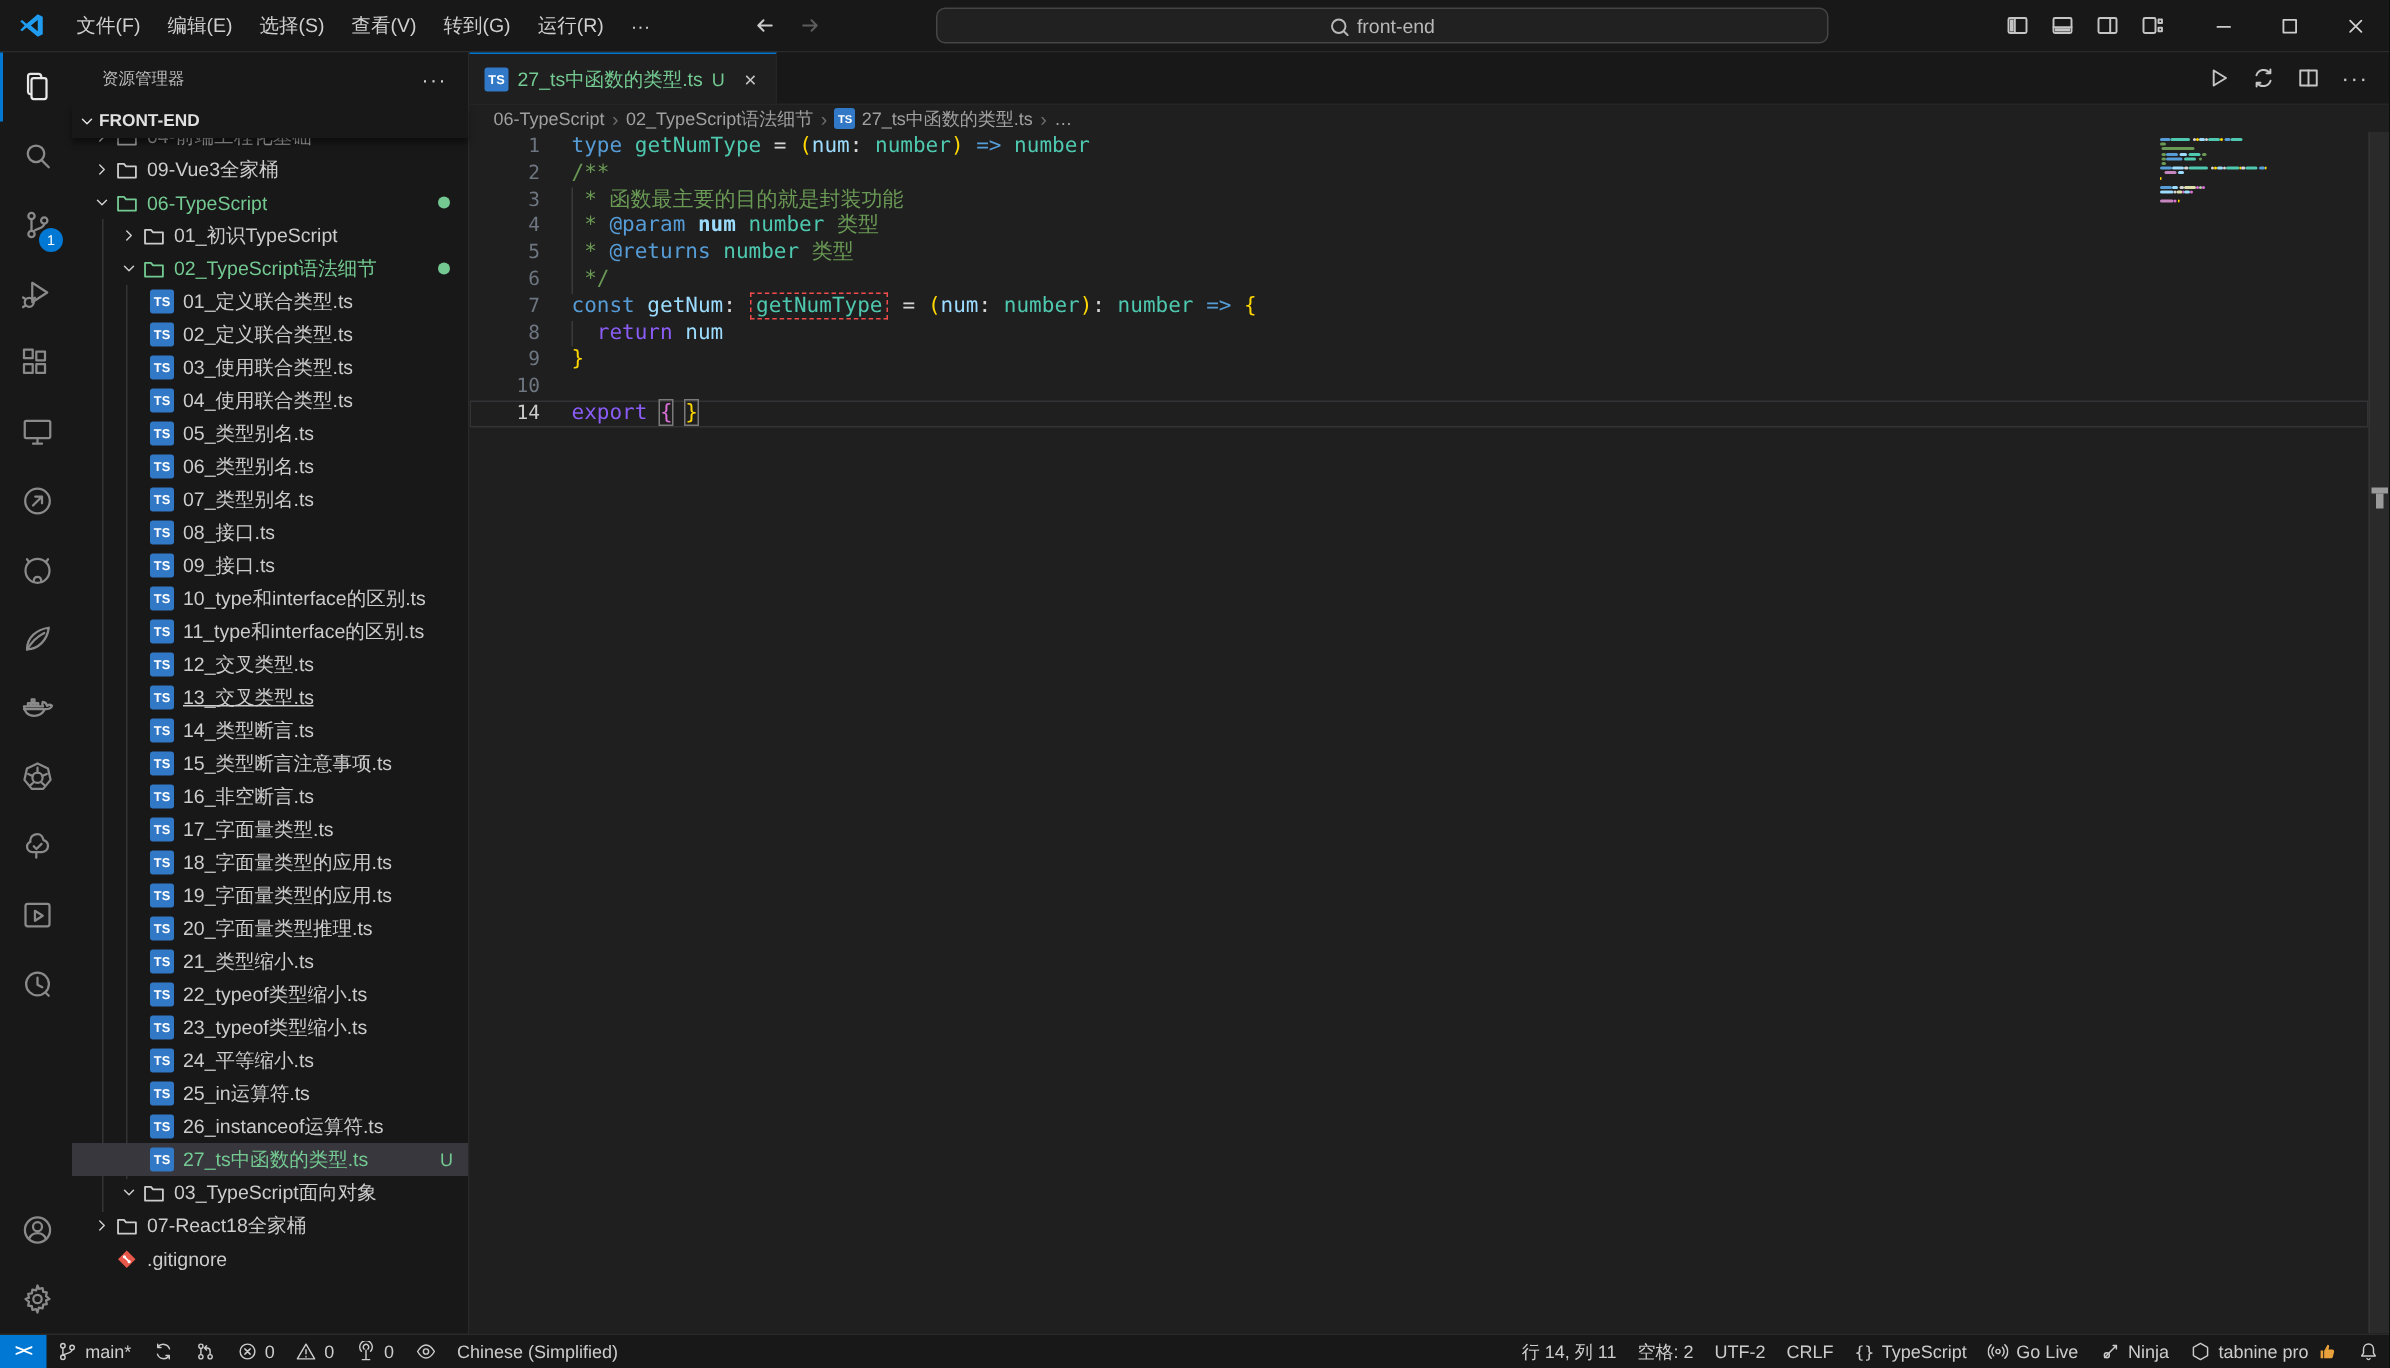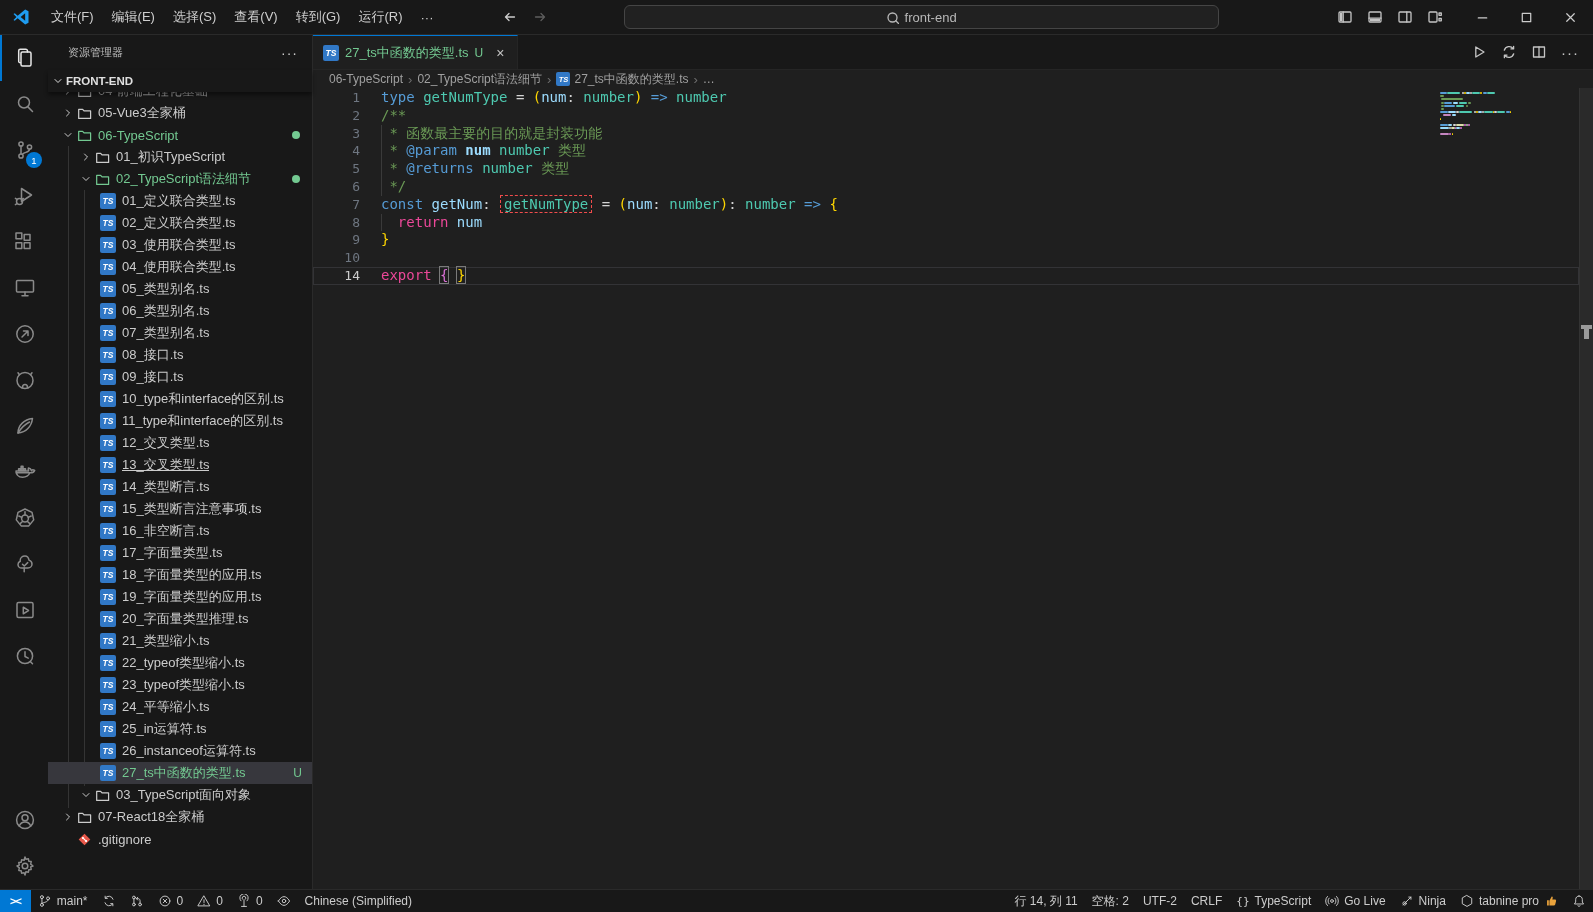--- a/index.html
+++ b/index.html
@@ -44,21 +44,21 @@
   .tree-guide{position:absolute;width:1px;background:#343434;z-index:0;}
   .trow{height:22px;display:flex;align-items:center;white-space:nowrap;color:#cccccc;position:relative;z-index:1;cursor:pointer;}
   .trow.green{color:#73C991;}
   .trow.selected{background:#37373d;}
   .trow .chev{width:16px;display:flex;justify-content:center;color:#cccccc;flex:0 0 16px;}
   .chev svg{width:12px;height:12px;}
   .chev.exp svg{transform:rotate(90deg);}
   .trow .ficon{width:16px;height:16px;margin-right:6px;flex:0 0 16px;display:flex;align-items:center;justify-content:center;}
   .ficon svg{width:15px;height:15px;}
   .ts-badge{width:16px;height:16px;background:#3178c6;color:#fff;font-size:8.5px;font-weight:bold;
-    display:flex;align-items:center;justify-content:center;border-radius:2px;font-family:"Liberation Sans",sans-serif;font-style:italic;}
+    display:flex;align-items:center;justify-content:center;border-radius:2px;font-family:"Liberation Sans",sans-serif;}
   .git-dot{width:8px;height:8px;border-radius:50%;background:#73C991;margin:0 12px 0 auto;flex:0 0 8px;}
   .u-badge{margin:0 10px 0 auto;color:#73C991;font-size:12px;}
   .clipwrap{height:10px;overflow:hidden;flex:0 0 10px;}
   .clipwrap .trow{transform:translateY(-12px);color:#9d9d9d;}
   .sb-fill{flex:1;}
   .sb-panel{height:21px;border-top:1px solid #2b2b2b;display:flex;align-items:center;font-weight:bold;font-size:11.5px;color:#cccccc;padding-left:4px;flex:0 0 21px;}
 
   
   .editor{flex:1;display:flex;flex-direction:column;min-width:0;position:relative;background:#1f1f1f;}
   .tabbar{height:35px;background:#181818;display:flex;align-items:stretch;flex:0 0 35px;border-bottom:1px solid #252525;}
@@ -75,21 +75,21 @@
   .breadcrumb .ts-badge{width:14px;height:14px;font-size:7.5px;}
 
   .codearea{flex:1;position:relative;overflow:hidden;font-family:"DejaVu Sans Mono","Liberation Mono",monospace;font-size:14px;}
   .lines{position:absolute;left:0;top:1px;right:14px;}
   .line{display:flex;height:17.8px;line-height:17.8px;white-space:pre;}
   .line .num{flex:0 0 47px;text-align:right;color:#6e7681;font-size:13px;}
   .line .text{padding-left:21px;position:relative;flex:1;}
   .line.active{outline:1px solid #333336;outline-offset:-1px;}
   .line.active .num{color:#cccccc;}
   .iguide{position:absolute;left:21px;top:0;bottom:0;width:1px;background:#3a3a3a;}
-  .tk-k{color:#569CD6}.tk-ctl{color:#ec4899}.tk-ty{color:#4EC9B0}.tk-v{color:#9CDCFE}
+  .tk-k{color:#569CD6}.tk-ctl{color:#8b5cf6}.tk-ty{color:#4EC9B0}.tk-v{color:#9CDCFE}
   .tk-vb{color:#9CDCFE;font-weight:bold}.tk-fn{color:#DCDCAA}.tk-n{color:#B5CEA8}
   .tk-cm{color:#6A9955}.tk-p{color:#d4d4d4}.tk-b1{color:#FFD700}.tk-b2{color:#DA70D6}
   .tk-tyr{color:#4EC9B0;border:1px dashed #f14c4c;padding:0 3px;margin:0 1px;}
   .tk-b1m{color:#FFD700;border:1px solid #7a7a7a;margin:0 -1px;}
   .tk-b2m{color:#DA70D6;border:1px solid #7a7a7a;margin:0 -1px;}
 
   .minimap{position:absolute;top:4px;right:21px;width:132px;}
   .mm-line{display:flex;height:2px;margin-bottom:1.2px;}
   .mm-seg{height:2px;border-radius:1px;}
   .scrolltrack{position:absolute;top:0;right:0;bottom:0;width:14px;background:#2a2a2a;border-left:1px solid #333;}
@@ -340,21 +340,21 @@
             <div class="chev">
               <svg viewBox="0 0 16 16">
                 <path d="M6 4l4 4-4 4"></path>
               </svg>
             </div>
             <div class="ficon">
               <svg viewBox="0 0 16 16">
                 <path d="M1.8 3.5h4.2l1.5 1.8h7v7.9H1.8z"></path>
               </svg>
             </div>
-            <div style="overflow: hidden; text-overflow: ellipsis;">05-Vue3全家桶</div>
+            <div style="overflow: hidden; text-overflow: ellipsis;">09-Vue3全家桶</div>
           </div>
           <div class="trow green" style="padding-left: 12px;">
             <div class="chev exp">
               <svg viewBox="0 0 16 16">
                 <path d="M6 4l4 4-4 4"></path>
               </svg>
             </div>
             <div class="ficon">
               <svg viewBox="0 0 16 16">
                 <path d="M1.8 3.5h4.2l1.5 1.8h7v7.9H1.8z"></path>

